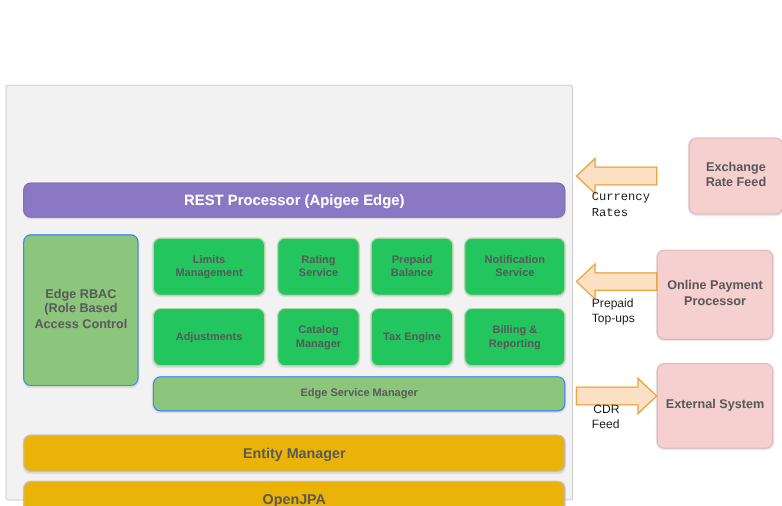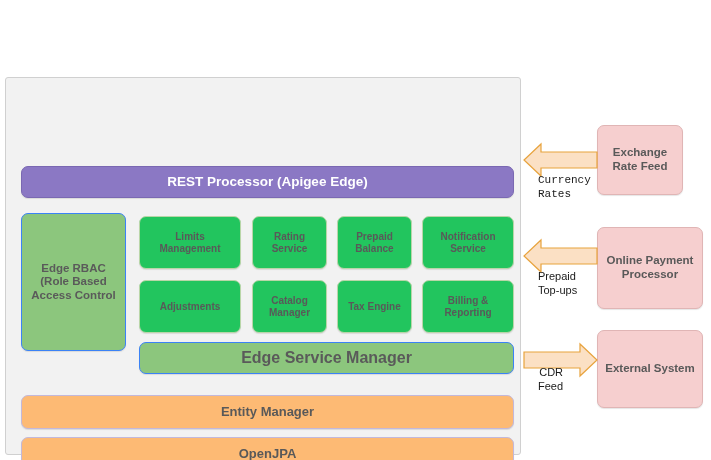--- a/index.html
+++ b/index.html
@@ -37,48 +37,48 @@
     color:#595959;
     line-height:1.18;
     padding:2px 4px;
     box-shadow:0 1px 1px rgba(0,0,0,0.10);
   }
 
   .n-bluegray{background:#d3e2e4;border:1px solid #b6c6c8;font-size:12.5px;}
   .n-purple  {background:#8b78c4;border:1px solid #7a68b2;color:#ffffff;font-size:13.5px;}
   .n-green   {background:#8cc67d;border:1px solid #3b82f6;font-size:11.5px;color:#5a5a5a;}
   .n-lgreen  {background:#22c55e;border:1px solid #b9d6a8;font-size:10px;}
-  .n-lav     {background:#fdba74;border:1px solid #c3b8da;font-size:13px;}
+  .n-lav     {background:#eab308;border:1px solid #c3b8da;font-size:13px;}
   .n-pink    {background:#f6cfcf;border:1px solid #e0b5b5;font-size:11.5px;}
 
   
   #mgmt-ui        {left:15px; top:15px;  width:236px;height:36px;}
   #dev-portal     {left:272px;top:15px;  width:236px;height:36px;}
 
   
   #rest-framework {left:15px; top:88px;  width:493px;height:32px;}
   #edge-rbac      {left:15px; top:135px; width:105px;height:138px;
                    flex-direction:column;font-size:11.5px;}
-  #edge-svc-mgr   {left:133px;top:264px; width:375px;height:32px;font-size:16px;}
+  #edge-svc-mgr   {left:133px;top:264px; width:375px;height:32px;font-size:10px;}
   #entity-manager {left:15px; top:317px; width:493px;height:34px;}
   #openjpa        {left:15px; top:359px; width:493px;height:34px;}
 
   
   .svc{width:88px;height:53px;}
   #svc-limits   {left:133px;top:138px;width:102px;}
   #svc-rating   {left:246px;top:138px;width:75px;}
   #svc-prepaid  {left:331px;top:138px;width:75px;}
   #svc-notify   {left:416px;top:138px;width:92px;}
   #svc-adjust   {left:133px;top:202px;width:102px;}
   #svc-catalog  {left:246px;top:202px;width:75px;}
   #svc-tax      {left:331px;top:202px;width:75px;}
   #svc-billing  {left:416px;top:202px;width:92px;}
 
   
-  #ext-exchange {left:597px;top:125px;width:86px;height:70px;}
+  #ext-exchange {left:626px;top:125px;width:86px;height:70px;}
   #ext-payment  {left:597px;top:227px;width:106px;height:82px;}
   #ext-external {left:597px;top:330px;width:106px;height:78px;}
 
   
   #arrows{position:absolute;left:0;top:0;width:711px;height:460px;pointer-events:none;}
 
   
   .arrow-label{
     position:absolute;
     font-size:11px;

